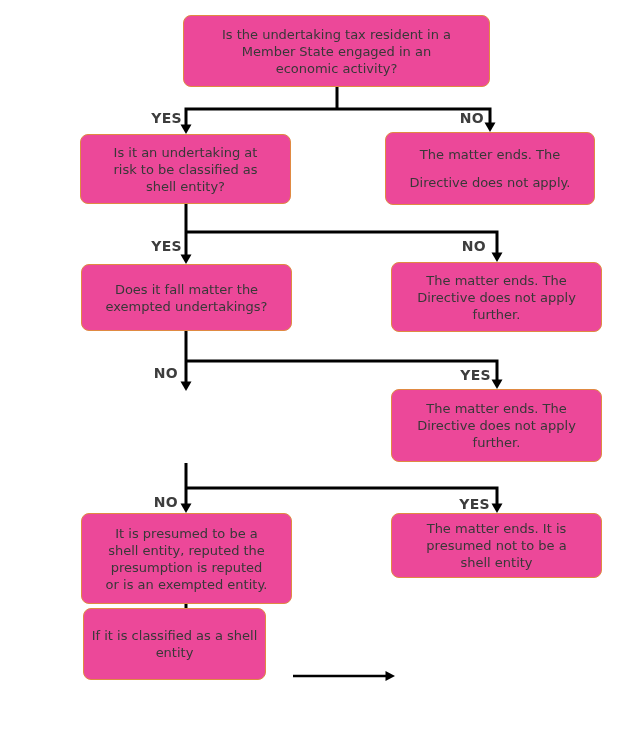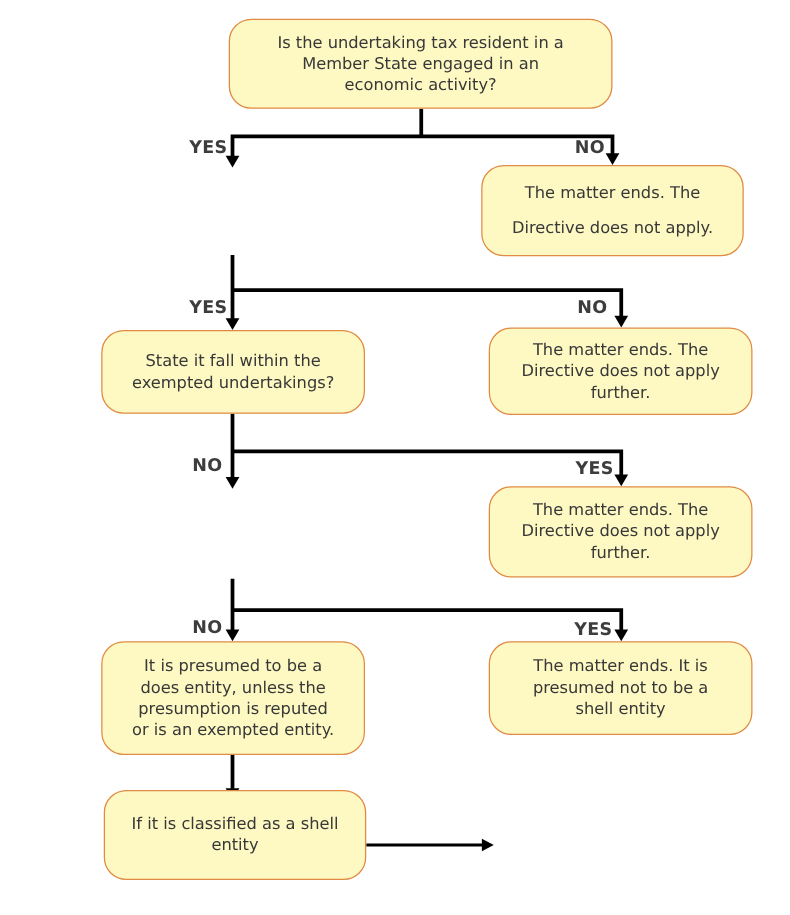--- a/index.html
+++ b/index.html
@@ -31,22 +31,22 @@
     stroke-width: 2.5;
   }
   .wires polygon {
     fill: #000000;
     stroke: none;
   }
   .node {
     position: absolute;
     box-sizing: border-box;
     border: 1.5px solid #e08a42;
-    border-radius: 18px;
-    background: #fef9c3;
+    border-radius: 8px;
+    background: #ec4899;
     display: flex;
     align-items: center;
     justify-content: center;
     text-align: center;
     padding: 2px 6px;
   }
   .node .txt {
     white-space: pre-line;
     font-size: 13px;
     line-height: 17px;
@@ -100,58 +100,63 @@
       <polygon points="385.5,671 385.5,681 395,676"></polygon>
     </g>
   </svg>
 
   <div class="node" style="left:183px;top:15px;width:307px;height:72px">
     <span class="txt">Is the undertaking tax resident in a
 Member State engaged in an
 economic activity?</span>
   </div>
 
+  <div class="node" style="left:80px;top:134px;width:211px;height:70px">
+    <span class="txt">Is it an undertaking at
+risk to be classified as
+shell entity?</span>
+  </div>
 
   <div class="node loose" style="left:385px;top:132px;width:210px;height:73px">
     <span class="txt">The matter ends. The
 Directive does not apply.</span>
   </div>
 
   <div class="node" style="left:81px;top:264px;width:211px;height:67px">
-    <span class="txt">State it fall within the
+    <span class="txt">Does it fall matter the
 exempted undertakings?</span>
   </div>
 
   <div class="node" style="left:391px;top:262px;width:211px;height:70px">
     <span class="txt">The matter ends. The
 Directive does not apply
 further.</span>
   </div>
 
 
   <div class="node" style="left:391px;top:389px;width:211px;height:73px">
     <span class="txt">The matter ends. The
 Directive does not apply
 further.</span>
   </div>
 
   <div class="node" style="left:81px;top:513px;width:211px;height:91px">
     <span class="txt">It is presumed to be a
-does entity, unless the
+shell entity, reputed the
 presumption is reputed
 or is an exempted entity.</span>
   </div>
 
-  <div class="node" style="left:391px;top:513px;width:211px;height:75px">
+  <div class="node" style="left:391px;top:513px;width:211px;height:65px">
     <span class="txt">The matter ends. It is
 presumed not to be a
 shell entity</span>
   </div>
 
-  <div class="node" style="left:83px;top:632px;width:210px;height:72px">
+  <div class="node" style="left:83px;top:608px;width:183px;height:72px">
     <span class="txt">If it is classified as a shell
 entity</span>
   </div>
 
   <div class="branch-label" style="left:146px;top:110px">YES</div>
   <div class="branch-label" style="left:448px;top:110px">NO</div>
 
   <div class="branch-label" style="left:146px;top:238px">YES</div>
   <div class="branch-label" style="left:450px;top:238px">NO</div>
 

